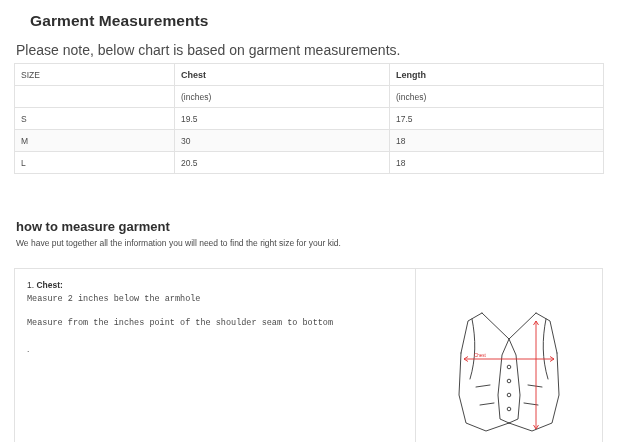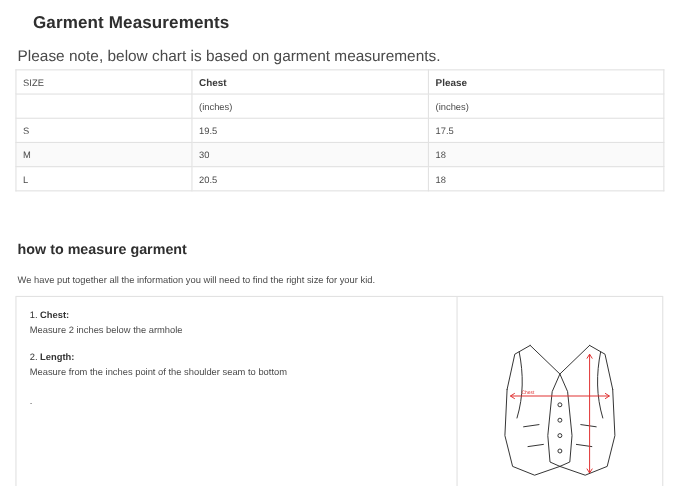--- a/index.html
+++ b/index.html
@@ -65,26 +65,26 @@
   tr.unit-row td {
     color: #4a4a4a;
   }
   tr.alt td {
     background: #fafafa;
   }
   .section-heading {
     font-size: 13px;
     font-weight: bold;
     color: #2f2f2f;
-    margin: 45px 0 15px 2px;
+    margin: 45px 0 4px 2px;
   }
   .section-sub {
     font-size: 8.5px;
     color: #4a4a4a;
-    margin: 0 0 10px 2px;
+    margin: 0 0 20px 2px;
   }
   .measure-box {
     width: 589px;
     box-sizing: border-box;
     border: 1px solid #e2e2e2;
     display: flex;
     height: 204px;
   }
   .measure-left {
     flex: 0 0 401px;
@@ -98,20 +98,21 @@
     font-weight: bold;
     color: #333333;
     margin: 0 0 4px 0;
     font-size: 8.5px;
   }
   .measure-left .step-title .num {
     font-weight: normal;
   }
   .measure-left .step-desc {
     margin: 0 0 14px 0;
+    font-family: Liberation Mono, monospace;
   }
   .measure-left .trailing-dot {
     margin-top: 16px;
     font-size: 8.5px;
   }
   .measure-right {
     flex: 1 1 auto;
     position: relative;
   }
   .measure-right svg {
@@ -134,21 +135,21 @@
   <table class="size-table">
     <colgroup>
       <col class="c1">
         <col class="c2">
         <col class="c3">
     </colgroup>
     <thead>
       <tr>
         <th class="size-col">SIZE</th>
         <th>Chest</th>
-        <th>Please</th>
+        <th>Length</th>
       </tr>
     </thead>
     <tbody>
       <tr class="unit-row">
         <td></td>
         <td>(inches)</td>
         <td>(inches)</td>
       </tr>
       <tr>
         <td>S</td>
@@ -172,24 +173,20 @@
   <p class="section-sub">We have put together all the information you will need to find the right size for your kid.</p>
 
   <div class="measure-box">
     <div class="measure-left">
       <p class="step-title">
         <span class="num">1.</span>
         <span>Chest:</span>
       </p>
       <p class="step-desc">Measure 2 inches below the armhole</p>
 
-      <p class="step-title">
-        <span class="num">2.</span>
-        <span>Length:</span>
-      </p>
       <p class="step-desc">Measure from the inches point of the shoulder seam to bottom</p>
 
       <p class="trailing-dot">.</p>
     </div>
 
     <div class="measure-right">
       <svg width="170" height="150" viewBox="0 0 170 150">
         <g fill="none" stroke="#333333" stroke-width="0.9" stroke-linejoin="round" stroke-linecap="round">
 
           <path d="M58 18 L85 44 L112 18"></path>

